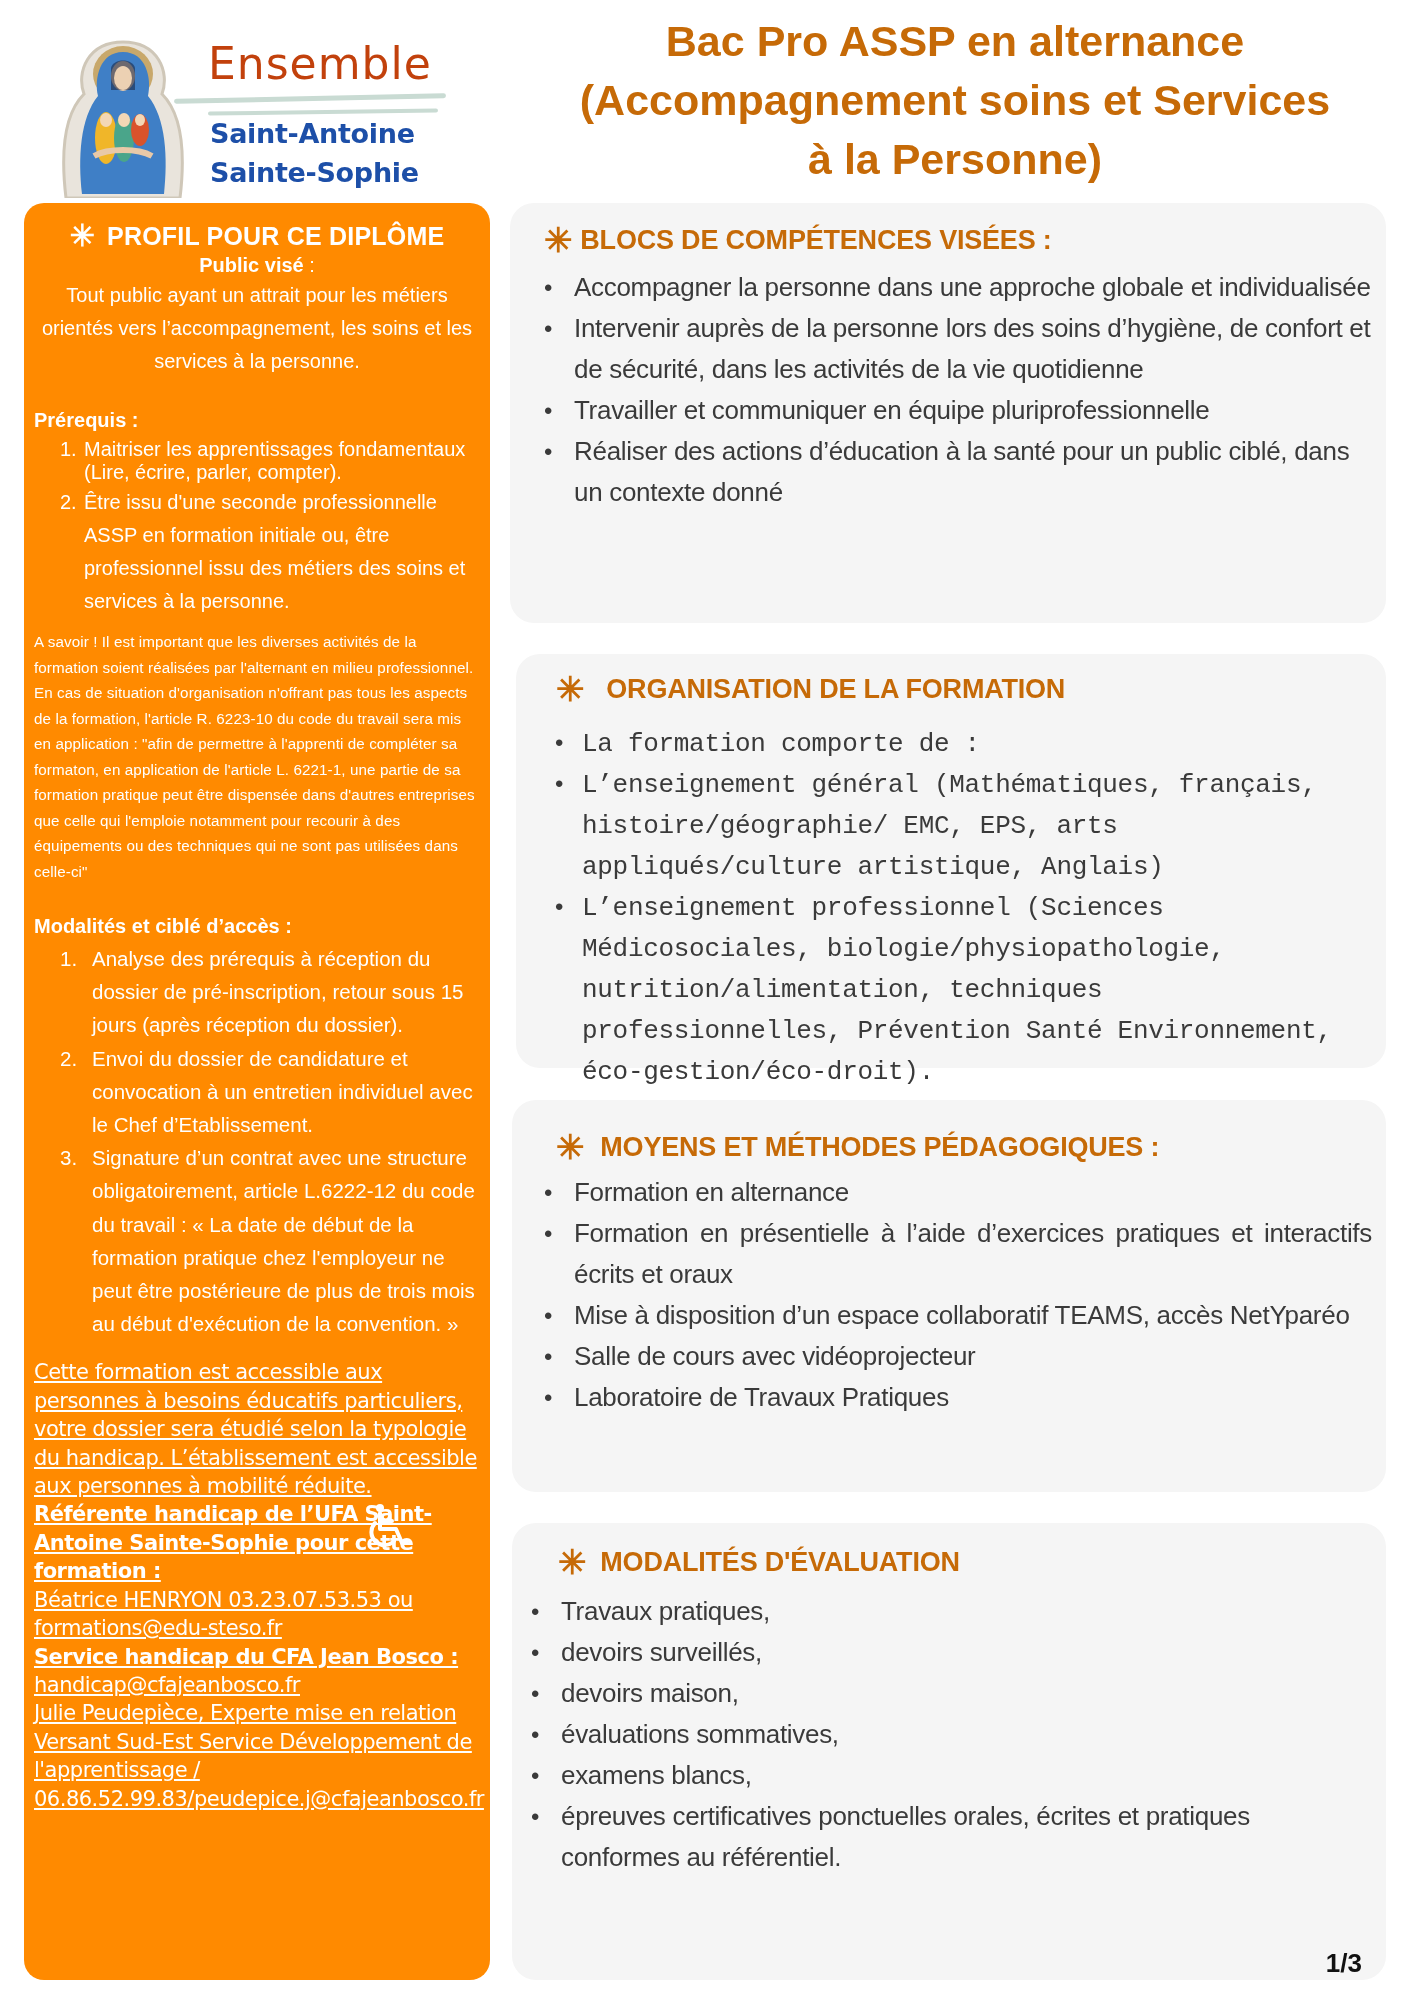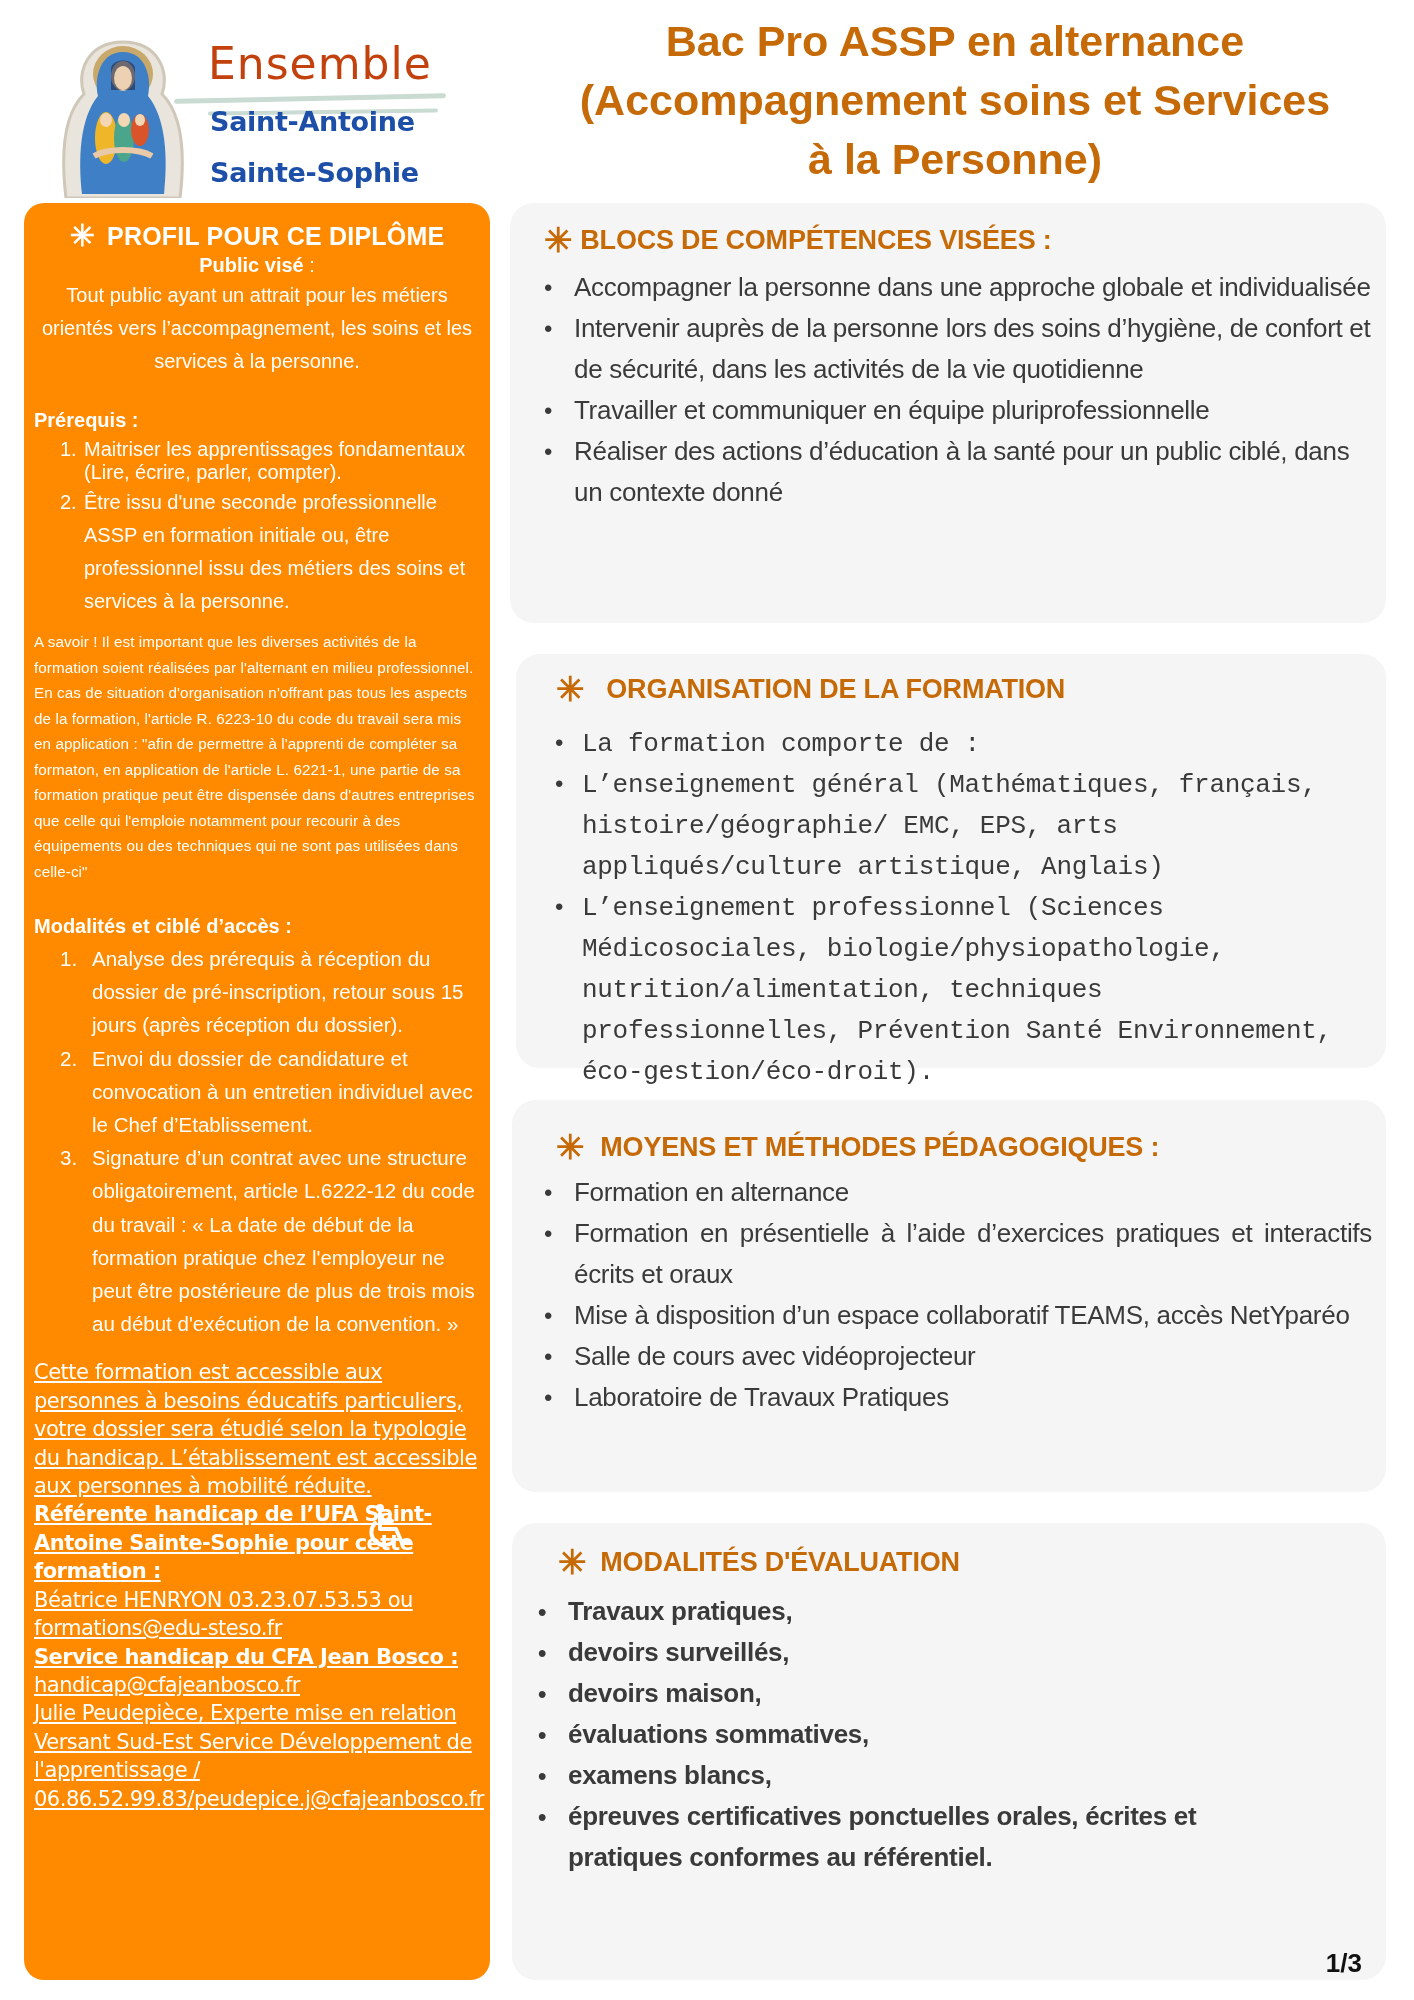--- a/index.html
+++ b/index.html
@@ -6,21 +6,21 @@
   html, body { width: 1414px; height: 2000px; background: #ffffff; overflow: hidden; }
   body { position: relative; font-family: "Liberation Sans", sans-serif; color: #333; }
 
   
   .logo { position: absolute; left: 58px; top: 34px; width: 400px; height: 170px; }
   .logo-art { position: absolute; left: 0; top: 4px; width: 130px; height: 160px; }
   .logo-ensemble { position: absolute; left: 150px; top: 4px; font-size: 44px; color: #c2410c; letter-spacing: 1px; font-family: "DejaVu Sans", sans-serif; }
   .logo-swoosh1 { position: absolute; left: 116px; top: 62px; width: 272px; height: 5px; background: #c9dbd3; border-radius: 3px; transform: rotate(-1.2deg); }
   .logo-swoosh2 { position: absolute; left: 150px; top: 76px; width: 230px; height: 4px; background: #c9dbd3; border-radius: 3px; transform: rotate(-0.8deg); }
   .logo-line { position: absolute; left: 152px; font-size: 27px; font-weight: bold; color: #1d4fa8; font-family: "DejaVu Sans", sans-serif; letter-spacing: -0.3px; }
-  .logo-l1 { top: 72px; }
+  .logo-l1 { top: 84px; }
   .logo-l2 { top: 123px; }
 
   
   .title { position: absolute; left: 510px; top: 12px; width: 890px; text-align: center; color: #c66a07; font-weight: bold; font-size: 43px; line-height: 59px; font-family: "Liberation Sans", sans-serif; }
 
   
   .left-panel { position: absolute; left: 24px; top: 203px; width: 466px; height: 1777px; background: #ff8a00; border-radius: 20px; color: #fff; padding: 18px 10px 0 10px; }
   .lp-header { display: flex; align-items: center; justify-content: center; gap: 12px; font-size: 25px; font-weight: bold; letter-spacing: 0.2px; height: 30px; }
   .lp-header .star { font-size: 30px; line-height: 1; }
   .lp-label { font-weight: bold; font-size: 20px; line-height: 24px; }
@@ -179,21 +179,21 @@
     <li>Salle de cours avec vidéoprojecteur</li>
     <li>Laboratoire de Travaux Pratiques</li>
   </ul>
 </div>
 
 <div class="card" style="left:512px; top:1523px; width:874px; height:457px;">
   <div class="card-head" style="left:46px; top:22px;">
     <span class="star" style="margin-right:14px;">✳</span>
     <span>MODALITÉS D'ÉVALUATION</span>
   </div>
-  <ul class="card-list" style="left:24px; top:68px; width:780px;font-weight:bold;">
+  <ul class="card-list" style="left:17px; top:68px; width:780px;">
     <li>Travaux pratiques,</li>
     <li>devoirs surveillés,</li>
     <li>devoirs maison,</li>
     <li>évaluations sommatives,</li>
     <li>examens blancs,</li>
     <li>épreuves certificatives ponctuelles orales, écrites et pratiques conformes au référentiel.</li>
   </ul>
 </div>
 
 <div class="page-num">1/3</div>

